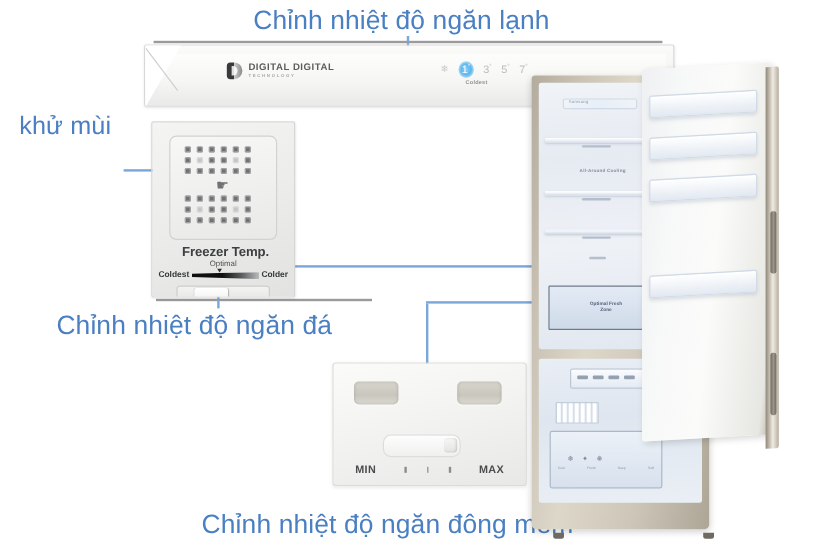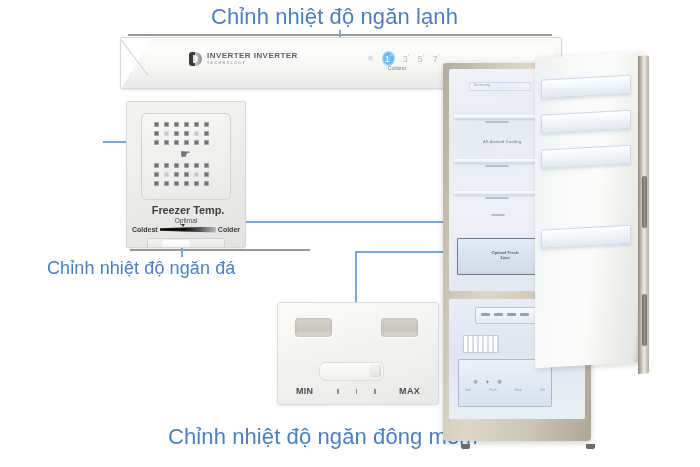--- a/index.html
+++ b/index.html
@@ -16,21 +16,21 @@
   
   .anno{
     color:#4a7fc1;
     font-family:"Liberation Sans", sans-serif;
     font-weight:400;
     white-space:nowrap;
     letter-spacing:.1px;
   }
   #label-fridge-temp{left:211px;top:4px;font-size:22px;}
   #label-deodorizer{left:16px;top:92px;font-size:21px;line-height:28px;text-align:left;}
-  #label-freezer-temp{left:47px;top:258px;font-size:18px;}
+  #label-freezer-temp{left:47px;top:258px;font-size:22px;}
   #label-soft-freeze{left:168px;top:424px;font-size:22px;}
 
   
   .conn{background:#7ba7d7;}
   .conn-grey{background:#9a9a9a;}
 
   
   #fridge-control-panel{
     left:120px;top:37px;width:440px;height:50px;
     background:linear-gradient(180deg,#fbfbfa 0%,#f3f3f1 55%,#e9eaea 100%);
@@ -281,33 +281,34 @@
   <div class="abs conn" style="left:181px;top:243px;width:2px;height:14px;"></div>
   <div class="abs conn" style="left:244px;top:221px;width:206px;height:2px;"></div>
 
   <div class="abs conn" style="left:355px;top:253px;width:2px;height:50px;"></div>
   <div class="abs conn" style="left:355px;top:251px;width:140px;height:2px;"></div>
   <div class="abs conn" style="left:493px;top:251px;width:2px;height:14px;"></div>
 
   <div class="abs anno" id="label-fridge-temp">Chỉnh nhiệt độ ngăn lạnh</div>
 
   <div class="abs anno" id="label-deodorizer">
+    <div>khử mùi</div>
   </div>
 
   <div class="abs anno" id="label-freezer-temp">Chỉnh nhiệt độ ngăn đá</div>
   <div class="abs anno" id="label-soft-freeze">Chỉnh nhiệt độ ngăn đông mềm</div>
 
   <div class="abs" id="fridge-control-panel">
     <div id="panel-inner"></div>
     <div class="chamfer"></div>
 
     <div id="digital-inverter">
       <div id="di-mark"></div>
       <div id="di-text">
-        <div id="di-title">INVERTER INVERTER</div>
+        <div id="di-title">DIGITAL DIGITAL</div>
         <div id="di-sub">TECHNOLOGY</div>
       </div>
     </div>
 
     <div id="temp-scale">
       <span id="snowflake-icon">❄</span>
       <span class="temp-step active"><span>1</span><span class="deg">°</span></span>
       <span class="temp-step"><span>3</span><span class="deg">°</span></span>
       <span class="temp-step"><span>5</span><span class="deg">°</span></span>
       <span class="temp-step"><span>7</span><span class="deg">°</span></span>

